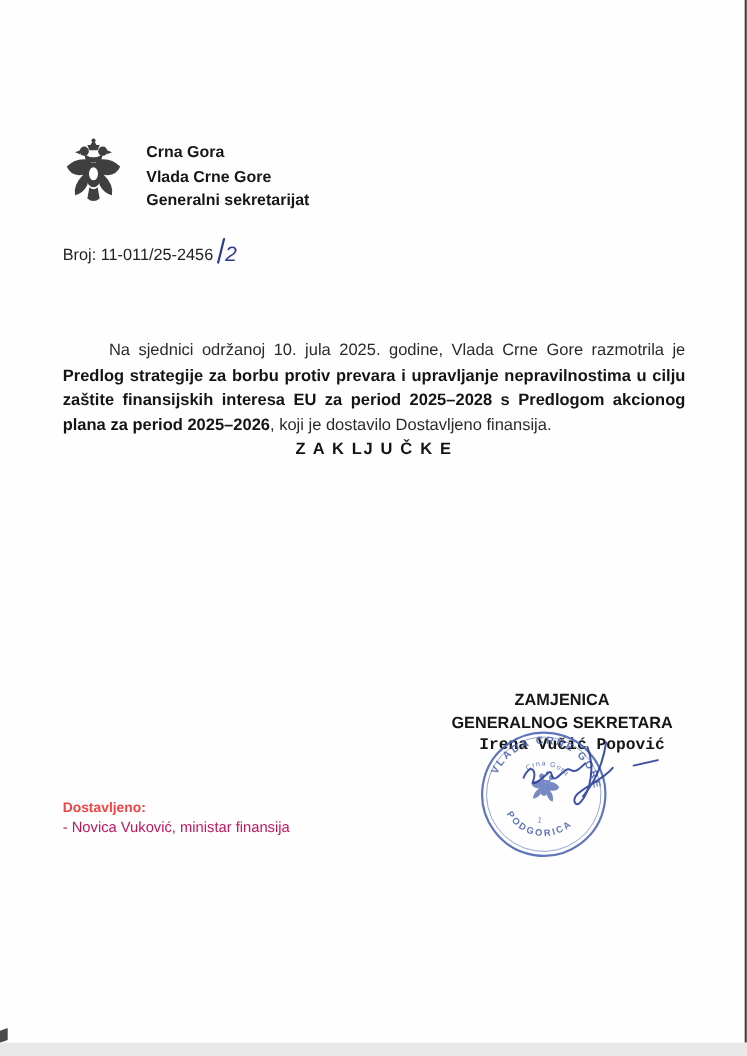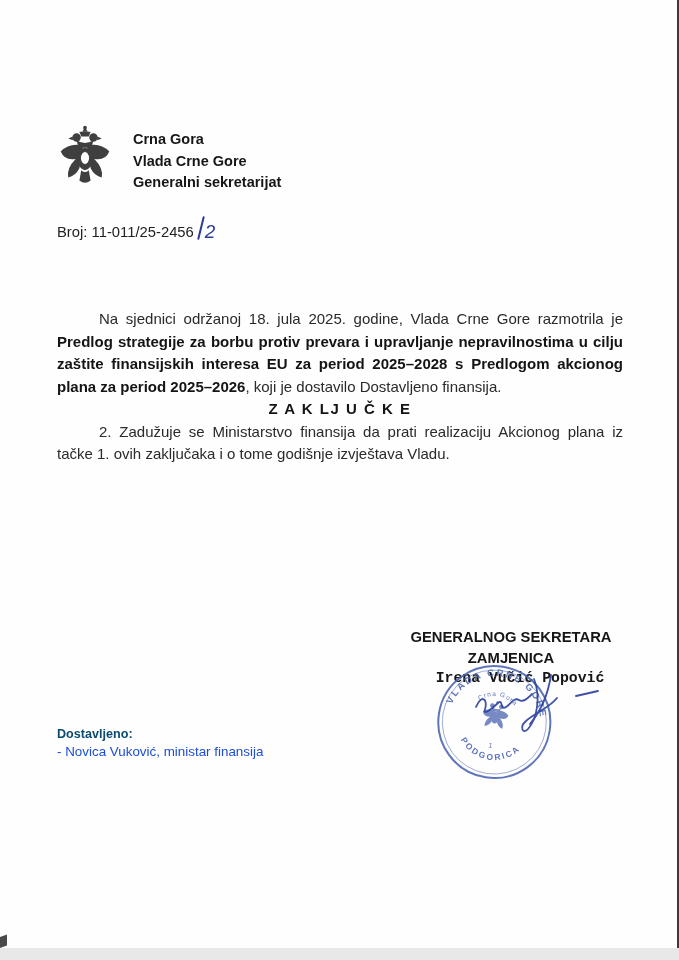--- a/index.html
+++ b/index.html
@@ -39,22 +39,22 @@
   
   .sig { position:absolute; left:372px; top:627px; width:278px; text-align:center; font-weight:bold; font-size:14.8px; line-height:20.5px; color:#161616; }
   .sig .name { transform:translateX(9px);font-family:Liberation Mono, monospace; }
 
   
   .stamp { position:absolute; left:408px; top:648px; width:172px; height:152px; transform:rotate(9deg); opacity:0.88; }
   .scrawl { position:absolute; left:430px; top:655px; width:214px; height:100px; }
 
   
   .footer { position:absolute; left:57px; top:727px; }
-  .footer .label { font-weight:bold; font-size:12.6px; color:#0c4a6e; }
-  .footer .item { font-size:13.4px; margin-top:3px; color:#1d4ed8; }
+  .footer .label { font-weight:bold; font-size:12.6px; color:#ef4444; }
+  .footer .item { font-size:13.4px; margin-top:3px; color:#be185d; }
 </style>
 </head>
 <body>
 
 <div class="page">
 
   <div class="header">
     <svg class="coa" viewBox="0 0 60 72" aria-hidden="true">
       <g fill="#3f3f3f">
         <circle cx="30" cy="3.5" r="2"></circle>
@@ -82,29 +82,28 @@
   <div class="meta-row">
     <div class="num-wrap">
       <span>Broj: 11-011/25-2456</span>
       <span class="hand-slash"></span>
       <span class="handwritten">2</span>
     </div>
   </div>
 
   <div class="body">
     <p class="indent">
-      <span>Na sjednici održanoj 18. jula 2025. godine, Vlada Crne Gore razmotrila je </span><span class="b">Predlog strategije za borbu protiv prevara i upravljanje nepravilnostima u cilju zaštite finansijskih interesa EU za period 2025–2028 s Predlogom akcionog plana za period 2025–2026</span><span>, koji je dostavilo Dostavljeno finansija.</span>
+      <span>Na sjednici održanoj 10. jula 2025. godine, Vlada Crne Gore razmotrila je </span><span class="b">Predlog strategije za borbu protiv prevara i upravljanje nepravilnostima u cilju zaštite finansijskih interesa EU za period 2025–2028 s Predlogom akcionog plana za period 2025–2026</span><span>, koji je dostavilo Dostavljeno finansija.</span>
     </p>
     <p class="heading">Z A K LJ U Č K E</p>
-    <p class="indent item2">2. Zadužuje se Ministarstvo finansija da prati realizaciju Akcionog plana iz tačke 1. ovih zaključaka i o tome godišnje izvještava Vladu.</p>
   </div>
 
   <div class="sig">
+    <div>ZAMJENICA</div>
     <div>GENERALNOG SEKRETARA</div>
-    <div>ZAMJENICA</div>
     <div class="name">Irena Vučić Popović</div>
   </div>
 
   <svg class="stamp" viewBox="0 0 172 152" aria-hidden="true">
     <defs>
       <path id="arcTop" d="M 40,74 A 46,46 0 0 1 132,74"></path>
       <path id="arcBottom" d="M 48,74 A 38,38 0 0 0 124,74"></path>
       <path id="arcInner" d="M 60,74 A 26,26 0 0 1 112,74"></path>
     </defs>
     <circle cx="86" cy="74" r="56" fill="none" stroke="#4a63b0" stroke-width="2"></circle>

